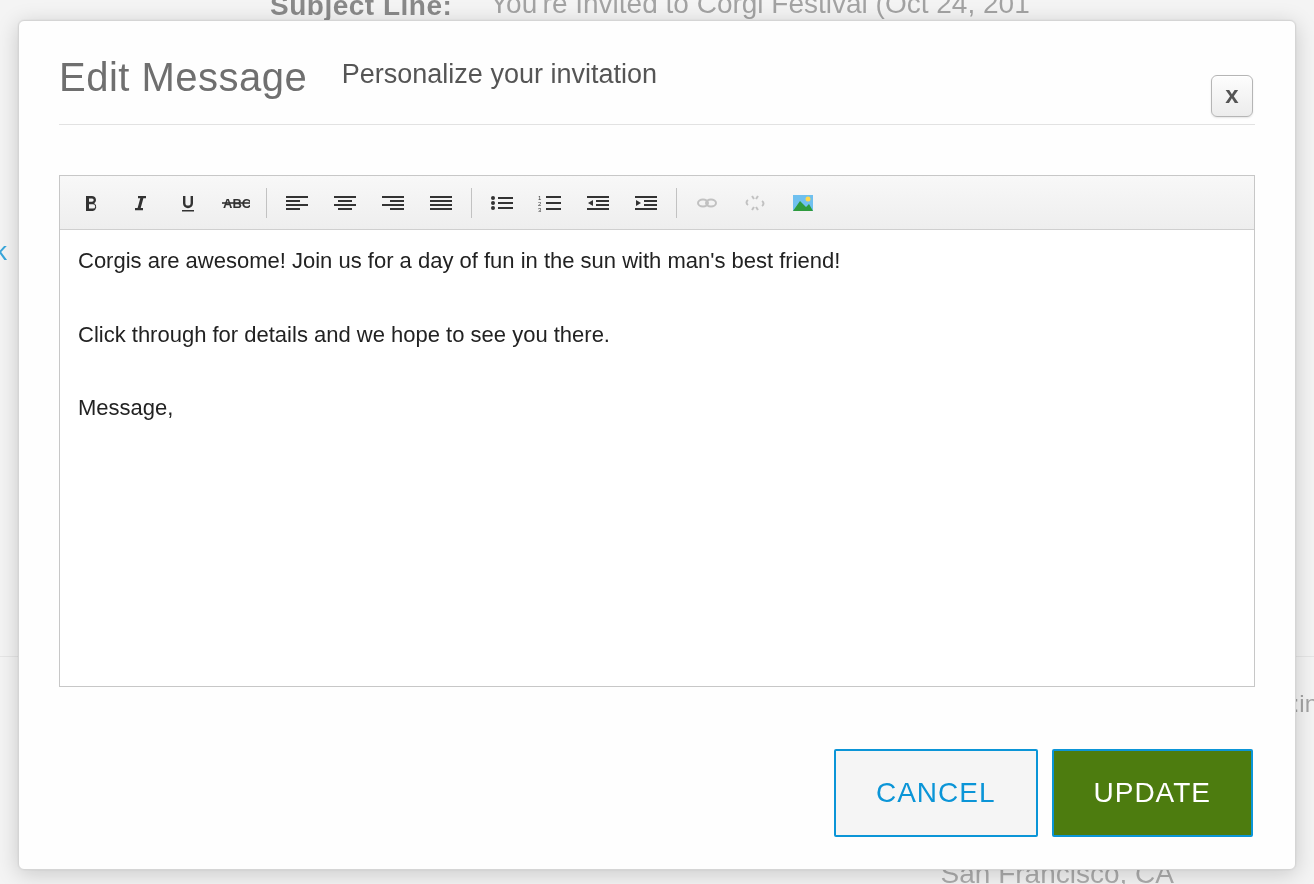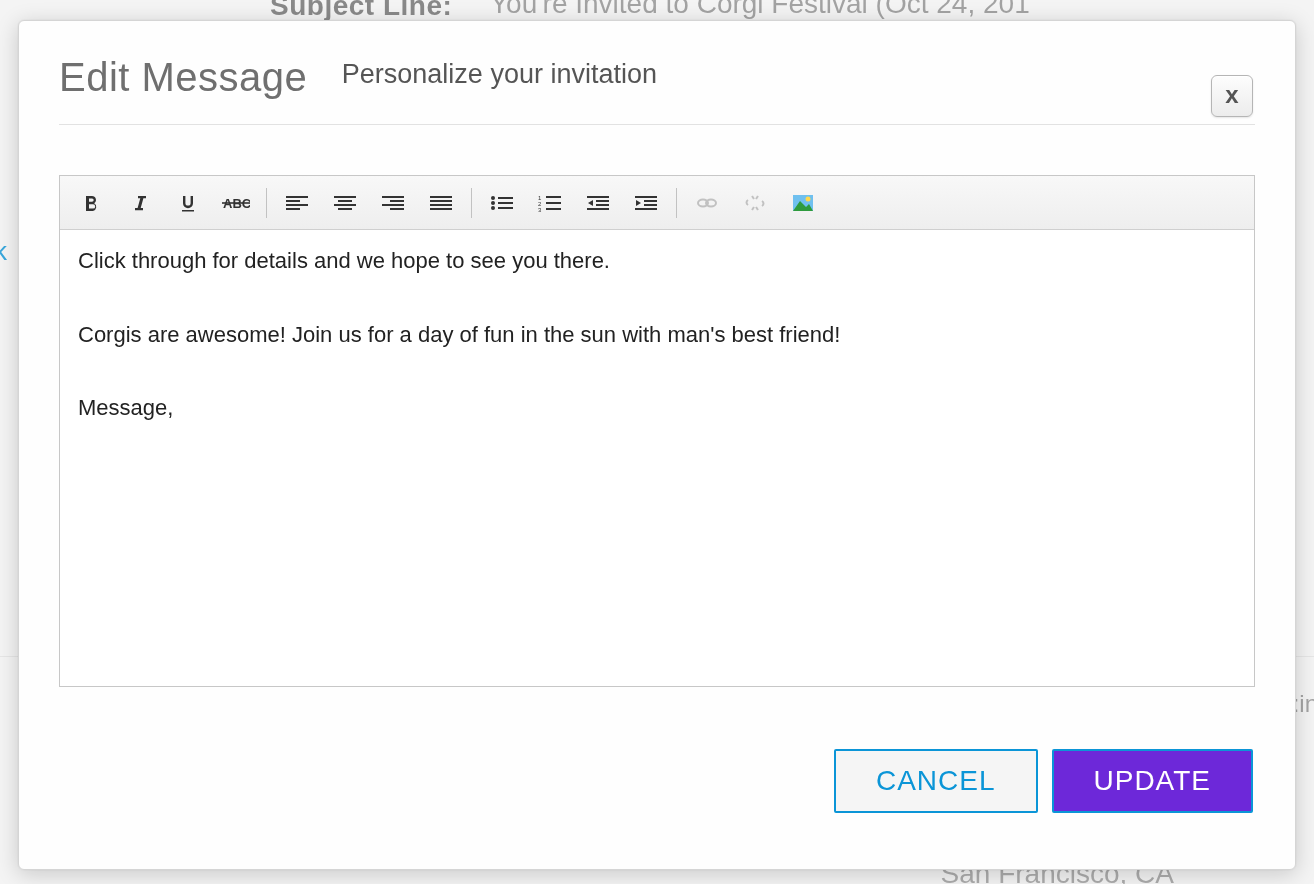--- a/index.html
+++ b/index.html
@@ -171,39 +171,39 @@
   .editor-body p.tight { margin-bottom: 14px; }
 
   
   .modal-footer {
     display: flex;
     justify-content: flex-end;
     gap: 14px;
     padding: 62px 42px 20px 42px;
   }
   .btn {
-    height: 64px;
+    height: 88px;
     padding: 0 40px;
     font-size: 28px;
     font-weight: 400;
     letter-spacing: 1px;
     border-radius: 2px;
     cursor: pointer;
     display: flex;
     align-items: center;
     justify-content: center;
     font-family: inherit;
   }
   .btn-cancel {
     background: #f5f5f5;
     color: #0b95d7;
     border: 2px solid #0b95d7;
   }
   .btn-update {
-    background: #6d28d9;
+    background: #4d7c0f;
     color: #fff;
     border: 2px solid #0b95d7;
   }
 </style>
 </head>
 <body>
 
 <div class="bg-label">Subject Line:</div>
 <div class="bg-input">You're Invited to Corgi Festival (Oct 24, 201</div>
 <div class="bg-link">k</div>
@@ -364,22 +364,22 @@
       <div class="tb-btn" title="Insert image">
         <svg width="22" height="20" viewBox="0 0 22 20">
             <rect x="1" y="2" width="20" height="16" fill="#6fc0ef"></rect>
             <circle cx="16" cy="6" r="2.5" fill="#ffd84d"></circle>
             <path d="M1 18 L8 8 L14 14 L17 11 L21 18 Z" fill="#2e9b3d"></path>
           </svg>
       </div>
     </div>
 
     <div class="editor-body" contenteditable="true" style="">
+      <p>Corgis are awesome! Join us for a day of fun in the sun with man's best friend!</p>
       <p>Click through for details and we hope to see you there.</p>
-      <p>Corgis are awesome! Join us for a day of fun in the sun with man's best friend!</p>
       <p class="tight">Message,</p>
     </div>
   </div>
 
   <div class="modal-footer">
     <button class="btn btn-cancel">CANCEL</button>
     <button class="btn btn-update">UPDATE</button>
   </div>
 
 </div>

